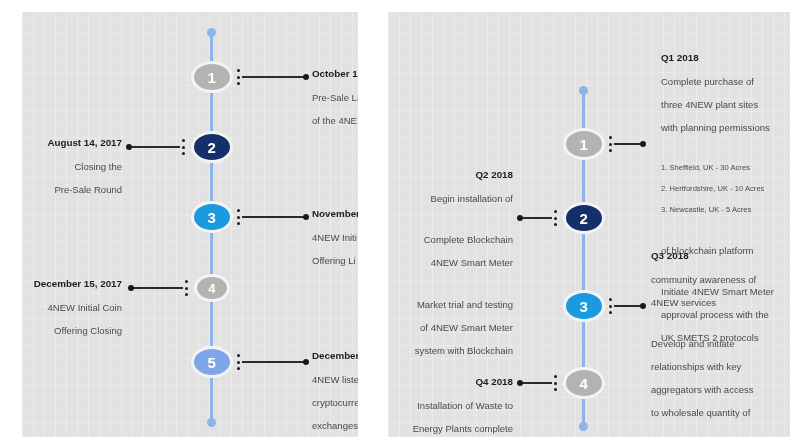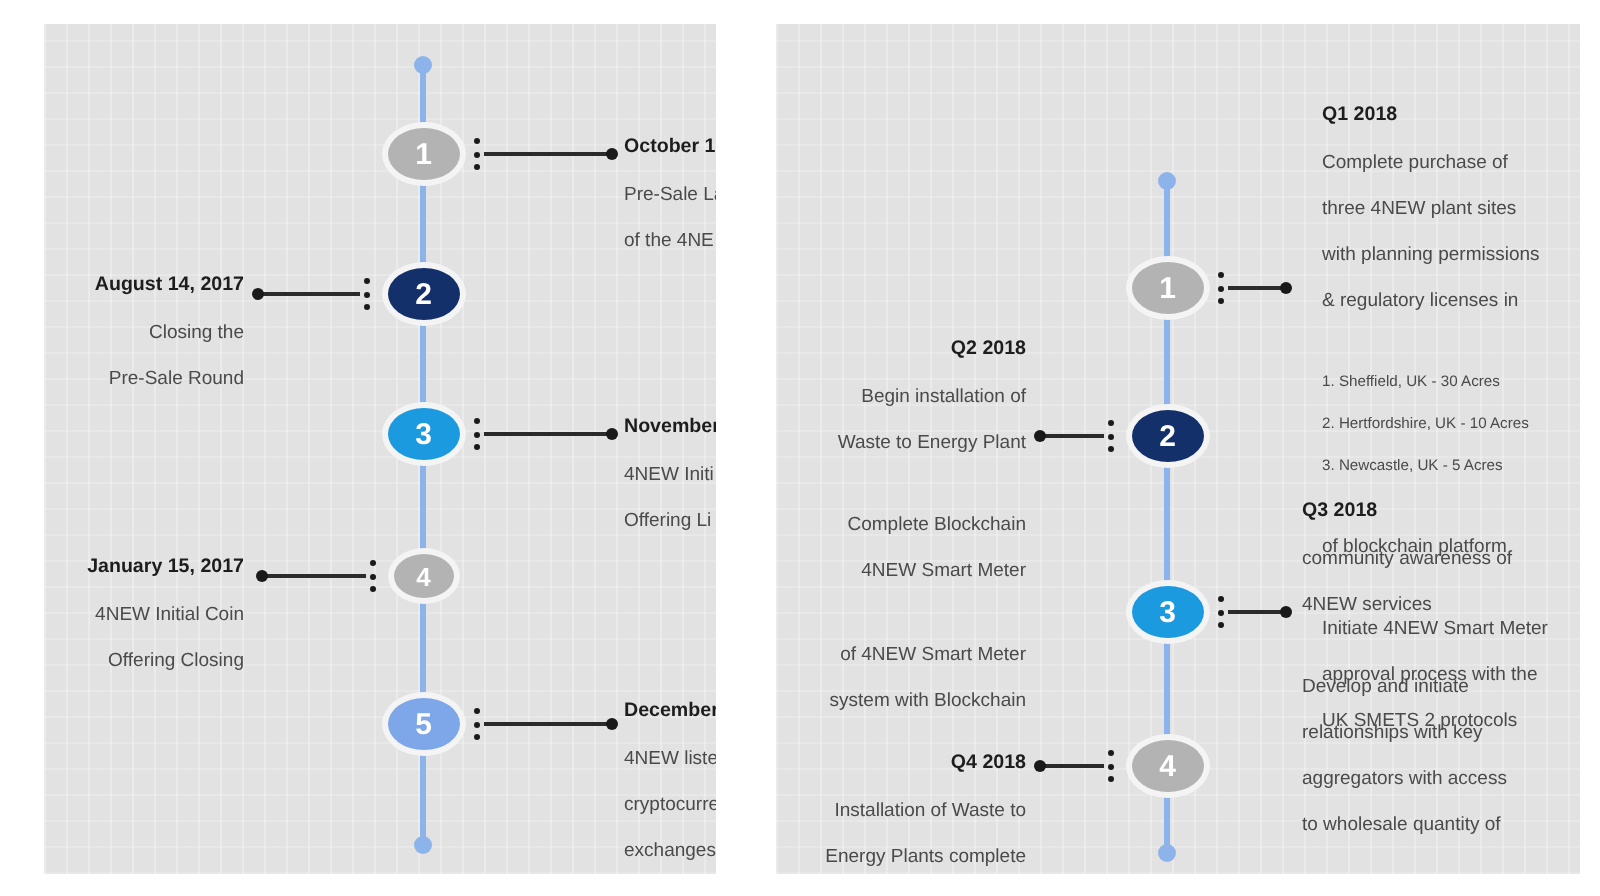--- a/index.html
+++ b/index.html
@@ -171,21 +171,21 @@
 
     <div class="node sm" style="left:172px; top:262px; background:#b3b3b3;">4</div>
     <div class="conn-ticks" style="left:163px; top:268px;">
       <i></i>
       <i></i>
       <i></i>
     </div>
     <div class="conn-line" style="left:110px; top:275px; width:51px;"></div>
     <div class="conn-dot" style="left:106px; top:273px;"></div>
     <div class="lbl right" style="left:-14px; top:254px; width:114px;">
-      <span class="hd">January 15, 2017</span>
+      <span class="hd">December 15, 2017</span>
       <span class="blk">4NEW Initial Coin</span>
       <span class="blk">Offering Closing</span>
     </div>
 
     <div class="node" style="left:169px; top:334px; background:#7da7e8;">5</div>
     <div class="conn-ticks" style="left:215px; top:342px;">
       <i></i>
       <i></i>
       <i></i>
     </div>
@@ -212,21 +212,20 @@
       <i></i>
       <i></i>
     </div>
     <div class="conn-line" style="left:226px; top:131px; width:29px;"></div>
     <div class="conn-dot" style="left:252px; top:129px;"></div>
     <div class="lbl left" style="left:263px; top:28px; width:140px;margin-left:10px;">
       <span class="hd">Q1 2018</span>
       <span class="blk">Complete purchase of</span>
       <span class="blk">three 4NEW plant sites</span>
       <span class="blk">with planning permissions</span>
-      <span class="blk">&amp; regulatory licenses in</span>
       <span class="gap"></span>
       <span class="mini">1. Sheffield, UK - 30 Acres</span>
       <span class="mini">2. Hertfordshire, UK - 10 Acres</span>
       <span class="mini">3. Newcastle, UK - 5 Acres</span>
       <span class="gap"></span>
       <span class="blk">of blockchain platform</span>
       <span class="gap"></span>
       <span class="blk">Initiate 4NEW Smart Meter</span>
       <span class="blk">approval process with the</span>
       <span class="blk">UK SMETS 2 protocols</span>
@@ -236,25 +235,25 @@
     <div class="conn-ticks" style="left:166px; top:198px;">
       <i></i>
       <i></i>
       <i></i>
     </div>
     <div class="conn-line" style="left:133px; top:205px; width:31px;"></div>
     <div class="conn-dot" style="left:129px; top:203px;"></div>
     <div class="lbl right" style="left:-10px; top:145px; width:135px;">
       <span class="hd">Q2 2018</span>
       <span class="blk">Begin installation of</span>
-      <span class="blk">Waste to Energy Plant</span>
       <span class="gap"></span>
       <span class="blk">Complete Blockchain</span>
       <span class="blk">4NEW Smart Meter</span>
       <span class="gap"></span>
+      <span class="blk">Market  trial and testing</span>
       <span class="blk">of 4NEW Smart Meter</span>
       <span class="blk">system with Blockchain</span>
     </div>
 
     <div class="node" style="left:175px; top:278px; background:#1b9ae0;">3</div>
     <div class="conn-ticks" style="left:221px; top:286px;">
       <i></i>
       <i></i>
       <i></i>
     </div>

